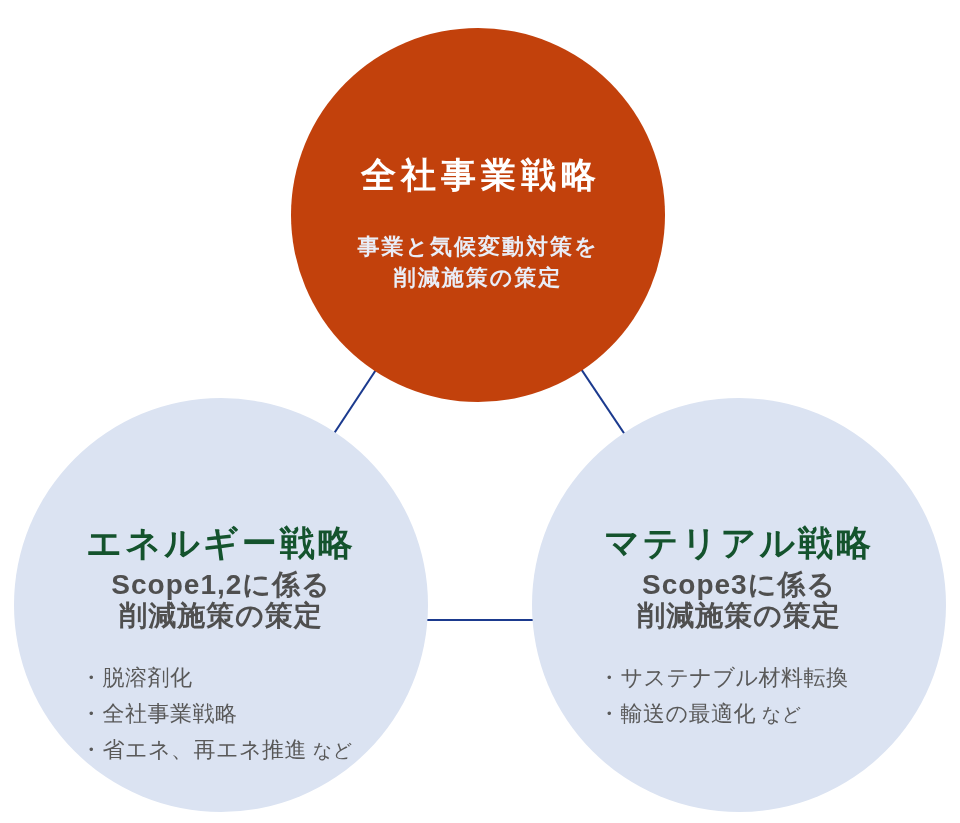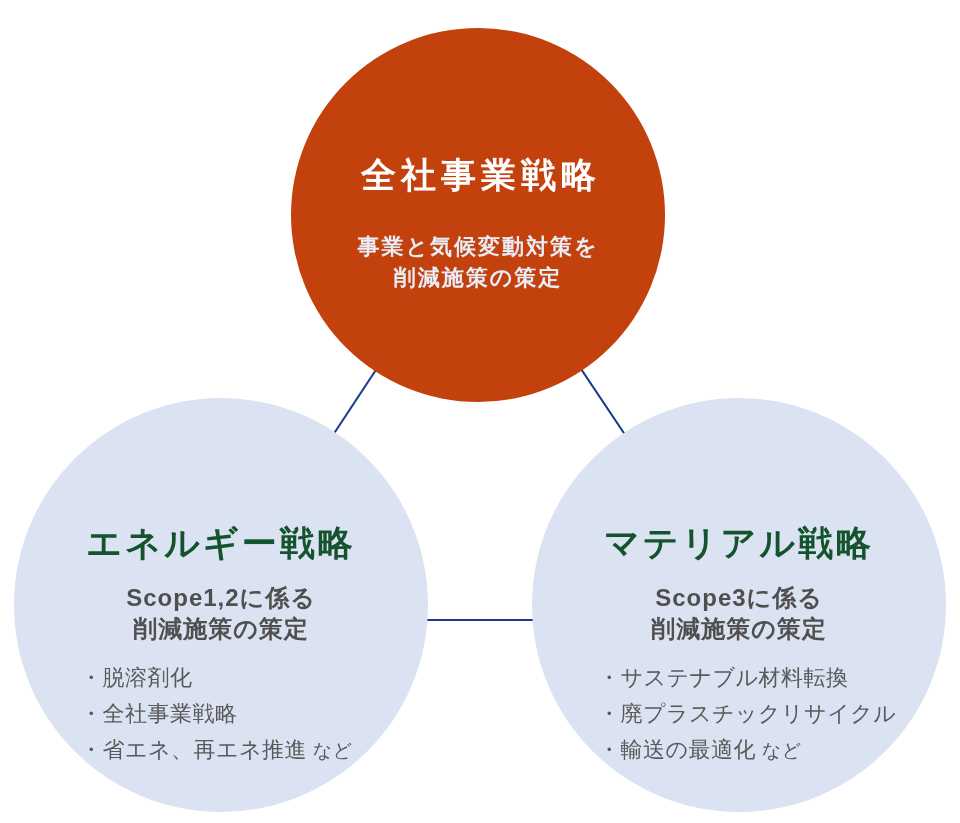--- a/index.html
+++ b/index.html
@@ -77,24 +77,24 @@
   .b-title {
     top: 125px;
     height: 40px;
     line-height: 40px;
     color: #14532d;
     font-size: 35px;
     font-weight: bold;
     letter-spacing: 3px;
   }
   .b-subtitle {
-    top: 184px;
+    top: 171px;
     line-height: 31px;
     color: #4f4f4f;
-    font-size: 24px;
+    font-size: 28px;
     font-weight: bold;
     letter-spacing: 1px;
   }
   .bullets {
     position: absolute;
     top: 259px;
     left: 0;
     width: 100%;
     box-sizing: border-box;
     padding-left: 66px;
@@ -145,18 +145,17 @@
   </div>
 
   <div class="circle bottom right-c">
     <div class="block b-title">マテリアル戦略</div>
     <div class="block b-subtitle">
       <div>Scope3に係る</div>
       <div>削減施策の策定</div>
     </div>
     <div class="bullets">
         <div class="bullet-line">・サステナブル材料転換</div>
-        <div class="bullet-line">・廃プラスチックリサイクル</div>
         <div class="bullet-line">・輸送の最適化<span class="suffix"> など</span></div>
       </div>
   </div>
 
 </div>
 
 </body></html>

